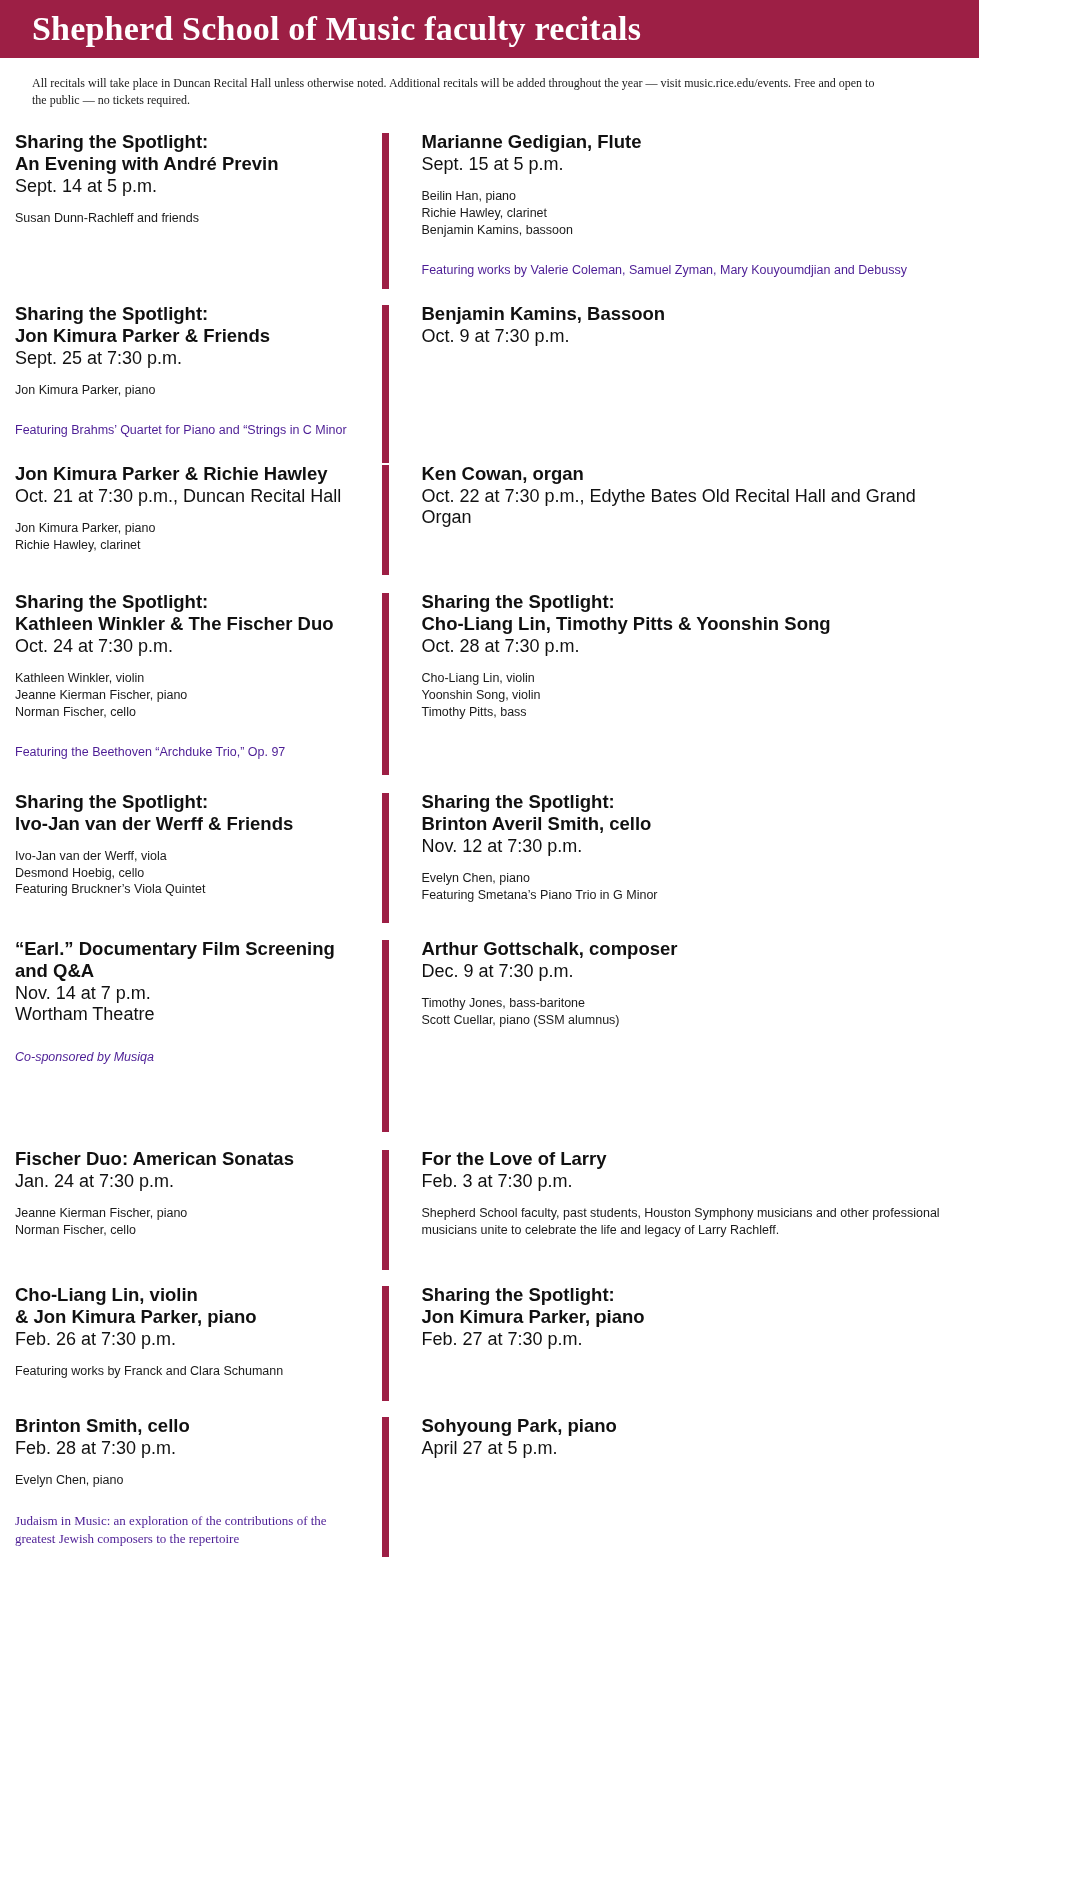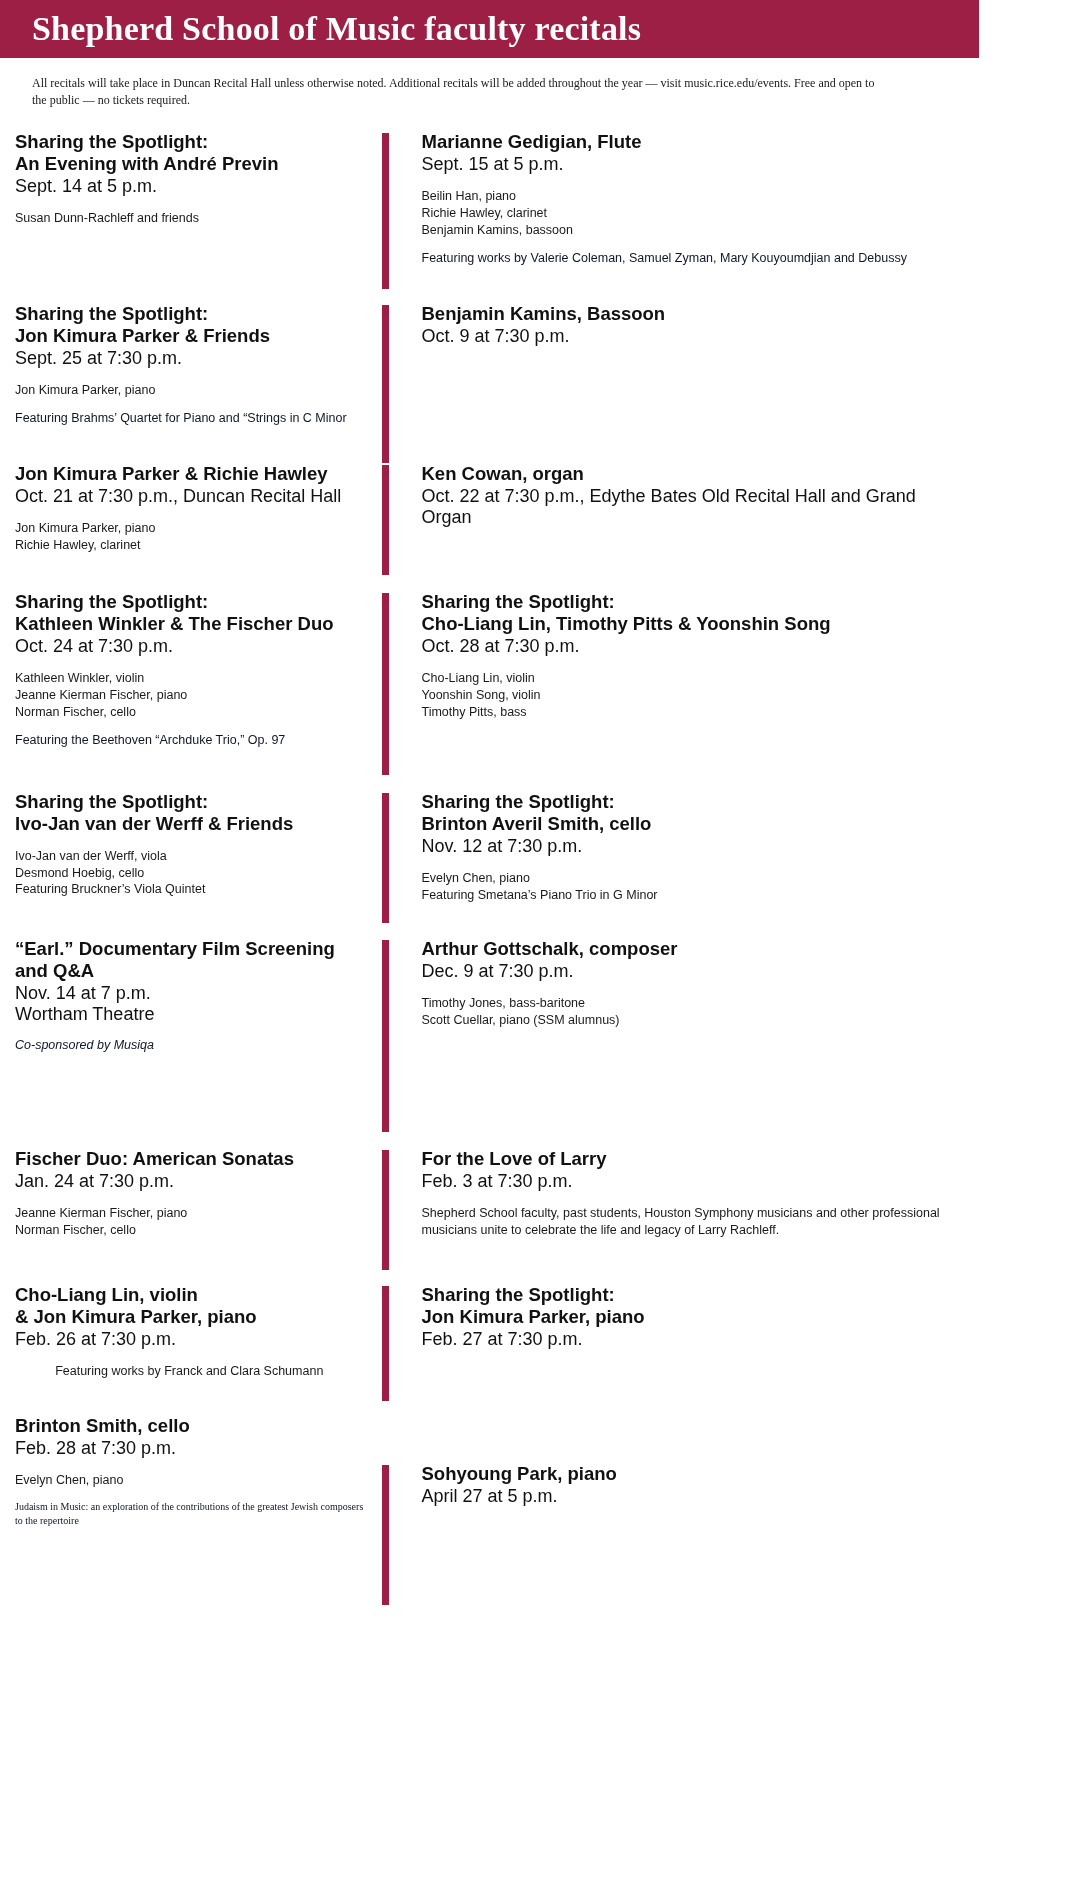--- a/index.html
+++ b/index.html
@@ -91,32 +91,32 @@
     margin: 1px 0 0 0;
   }
   .perf {
     margin-top: 13px;
     font-family: "Liberation Sans", sans-serif;
     font-size: 12.5px;
     line-height: 1.35;
     color: #1a1a1a;
   }
   .note {
-    margin-top: 11px;
+    margin-top: 23px;
     font-family: "Liberation Sans", sans-serif;
     font-size: 12.5px;
     line-height: 1.38;
-    color: #0f172a;
+    color: #4c1d95;
   }
   .note.italic {
     font-style: italic;
   }
   .note.serif {
     font-family: "Liberation Serif", serif;
-    font-size: 10px;
+    font-size: 13px;
   }
 </style>
 </head>
 <body>
 
 <div class="page">
 
   <div class="banner">
     <div class="banner-title">Shepherd School of Music faculty recitals</div>
   </div>
@@ -169,21 +169,21 @@
         <div class="entry" style="height: 136px;">
           <div class="title" style="white-space: pre-line;">Fischer Duo: American Sonatas</div>
           <div class="date" style="white-space: pre-line;">Jan. 24 at 7:30 p.m.</div>
           <div class="perf" style="white-space: pre-line;">Jeanne Kierman Fischer, piano
 Norman Fischer, cello</div>
         </div>
         <div class="entry" style="height: 131px;">
           <div class="title" style="white-space: pre-line;">Cho-Liang Lin, violin
 &amp; Jon Kimura Parker, piano</div>
           <div class="date" style="white-space: pre-line;">Feb. 26 at 7:30 p.m.</div>
-          <div class="perf" style="white-space: pre-line; text-align: center;">Featuring works by Franck and Clara Schumann</div>
+          <div class="perf" style="white-space: pre-line;">Featuring works by Franck and Clara Schumann</div>
         </div>
         <div class="entry" style="height: 150px;">
           <div class="title" style="white-space: pre-line;">Brinton Smith, cello</div>
           <div class="date" style="white-space: pre-line;">Feb. 28 at 7:30 p.m.</div>
           <div class="perf" style="white-space: pre-line;">Evelyn Chen, piano</div>
           <div class="note serif">Judaism in Music: an exploration of the contributions of the greatest Jewish composers to the repertoire</div>
         </div>
       </div>
     <div class="col col-right">
         <div class="entry" style="height: 172px;">
@@ -236,19 +236,19 @@
           <div class="perf" style="white-space: pre-line;">Shepherd School faculty, past students, Houston Symphony musicians and other professional musicians unite to celebrate the life and legacy of Larry Rachleff.</div>
         </div>
         <div class="entry" style="height: 131px;">
           <div class="rule" style="height: 115px;"></div>
           <div class="title" style="white-space: pre-line;">Sharing the Spotlight:
 Jon Kimura Parker, piano</div>
           <div class="date" style="white-space: pre-line;">Feb. 27 at 7:30 p.m.</div>
         </div>
         <div class="entry" style="height: 150px;">
           <div class="rule" style="height: 140px;"></div>
-          <div class="title" style="white-space: pre-line; margin-top: 48px;">Sohyoung Park, piano</div>
+          <div class="title" style="white-space: pre-line;">Sohyoung Park, piano</div>
           <div class="date" style="white-space: pre-line;">April 27 at 5 p.m.</div>
         </div>
       </div>
   </div>
 
 </div>
 
 </body></html>

